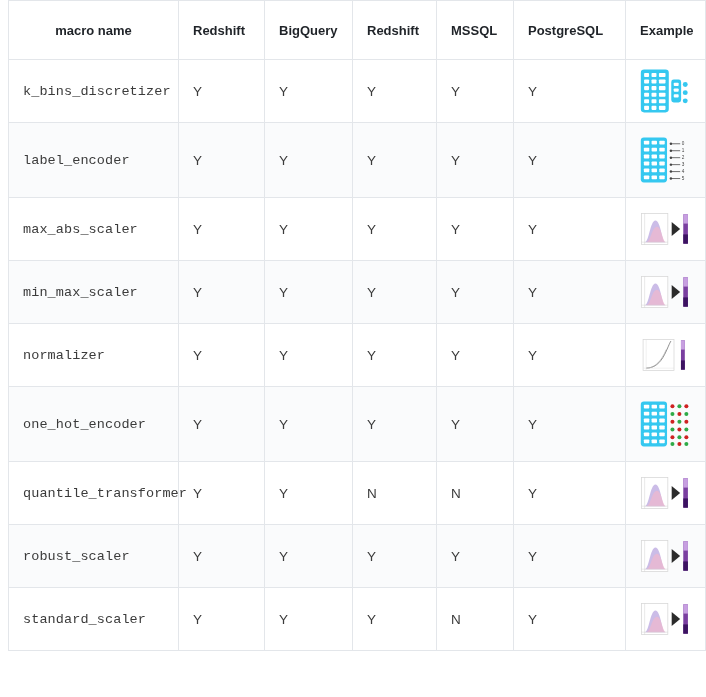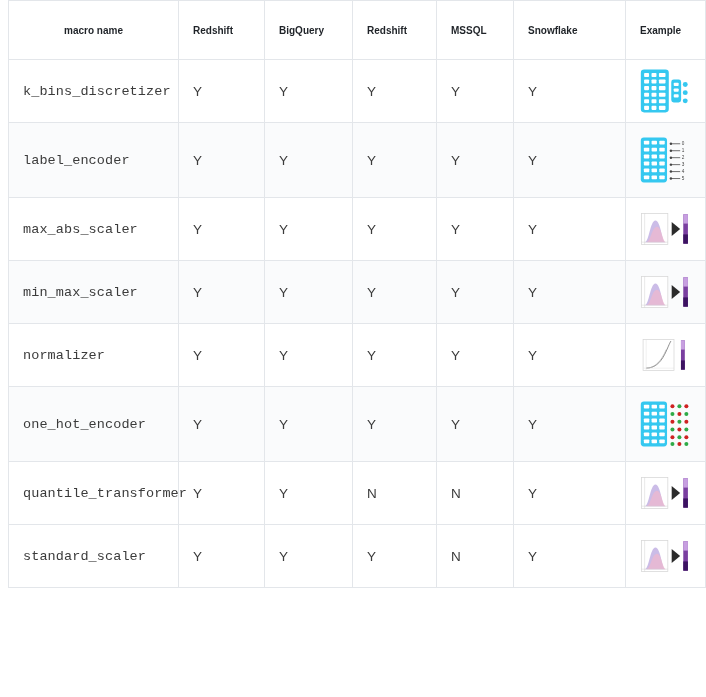--- a/index.html
+++ b/index.html
@@ -27,21 +27,21 @@
   table.macro-table td {
     border: 1px solid #e3e6ea;
     text-align: left;
     vertical-align: middle;
     font-size: 13.5px;
     color: #3b3b3b;
   }
   table.macro-table thead th {
     font-weight: bold;
     color: #1f2328;
-    font-size: 10px;
+    font-size: 13px;
     height: 58px;
     padding: 0 14px;
     background: #ffffff;
   }
   table.macro-table thead th.col-macro {
     text-align: center;
   }
   table.macro-table tbody td {
     height: 62px;
     padding: 0 14px;
@@ -100,21 +100,21 @@
         <col class="c-pg">
         <col class="c-ex">
     </colgroup>
     <thead>
       <tr>
         <th class="col-macro">macro name</th>
         <th>Redshift</th>
         <th>BigQuery</th>
         <th>Redshift</th>
         <th>MSSQL</th>
-        <th>Snowflake</th>
+        <th>PostgreSQL</th>
         <th>Example</th>
       </tr>
     </thead>
     <tbody>
 
       <tr>
         <td class="name-cell">k_bins_discretizer</td>
         <td class="flag-cell">Y</td>
         <td class="flag-cell">Y</td>
         <td class="flag-cell">Y</td>
@@ -370,42 +370,67 @@
               </g>
               <path d="M41 14 L41 32 L52 23 Z" fill="#2b2b2b"></path>
               <rect x="56" y="4" width="6" height="38" fill="#7a3fa0"></rect>
               <rect x="56" y="4" width="6" height="12" fill="#c79fe0"></rect>
               <rect x="56" y="30" width="6" height="12" fill="#3c1361"></rect>
             </svg>
           </div>
         </td>
       </tr>
 
-
-      <tr>
-        <td class="name-cell">standard_scaler</td>
-        <td class="flag-cell">Y</td>
-        <td class="flag-cell">Y</td>
-        <td class="flag-cell">Y</td>
-        <td class="flag-cell">N</td>
+      <tr class="alt">
+        <td class="name-cell">robust_scaler</td>
+        <td class="flag-cell">Y</td>
+        <td class="flag-cell">Y</td>
+        <td class="flag-cell">Y</td>
+        <td class="flag-cell">Y</td>
         <td class="flag-cell">Y</td>
         <td class="example-cell">
           <div class="ex-holder">
             <svg class="thumb" width="66" height="46" viewBox="0 0 66 46" xmlns="http://www.w3.org/2000/svg">
               <rect x="2" y="3" width="34" height="40" fill="#ffffff" stroke="#d8d8d8" stroke-width="1"></rect>
               <path d="M6 40 C12 40 13 12 20 12 C27 12 28 40 33 40 Z" fill="#b9a6df" opacity="0.75"></path>
               <path d="M8 40 C14 40 15 20 22 20 C28 20 29 40 34 40 Z" fill="#f0b8cd" opacity="0.7"></path>
               <g stroke="#cfcfcf" stroke-width="0.6">
                 <path d="M6 3 V43"></path>
                   <path d="M2 40 H36"></path>
               </g>
               <path d="M41 14 L41 32 L52 23 Z" fill="#2b2b2b"></path>
               <rect x="56" y="4" width="6" height="38" fill="#7a3fa0"></rect>
               <rect x="56" y="4" width="6" height="12" fill="#c79fe0"></rect>
               <rect x="56" y="30" width="6" height="12" fill="#3c1361"></rect>
             </svg>
           </div>
         </td>
       </tr>
 
+      <tr>
+        <td class="name-cell">standard_scaler</td>
+        <td class="flag-cell">Y</td>
+        <td class="flag-cell">Y</td>
+        <td class="flag-cell">Y</td>
+        <td class="flag-cell">N</td>
+        <td class="flag-cell">Y</td>
+        <td class="example-cell">
+          <div class="ex-holder">
+            <svg class="thumb" width="66" height="46" viewBox="0 0 66 46" xmlns="http://www.w3.org/2000/svg">
+              <rect x="2" y="3" width="34" height="40" fill="#ffffff" stroke="#d8d8d8" stroke-width="1"></rect>
+              <path d="M6 40 C12 40 13 12 20 12 C27 12 28 40 33 40 Z" fill="#b9a6df" opacity="0.75"></path>
+              <path d="M8 40 C14 40 15 20 22 20 C28 20 29 40 34 40 Z" fill="#f0b8cd" opacity="0.7"></path>
+              <g stroke="#cfcfcf" stroke-width="0.6">
+                <path d="M6 3 V43"></path>
+                  <path d="M2 40 H36"></path>
+              </g>
+              <path d="M41 14 L41 32 L52 23 Z" fill="#2b2b2b"></path>
+              <rect x="56" y="4" width="6" height="38" fill="#7a3fa0"></rect>
+              <rect x="56" y="4" width="6" height="12" fill="#c79fe0"></rect>
+              <rect x="56" y="30" width="6" height="12" fill="#3c1361"></rect>
+            </svg>
+          </div>
+        </td>
+      </tr>
+
     </tbody>
   </table>
 </div>
 
 </body></html>

